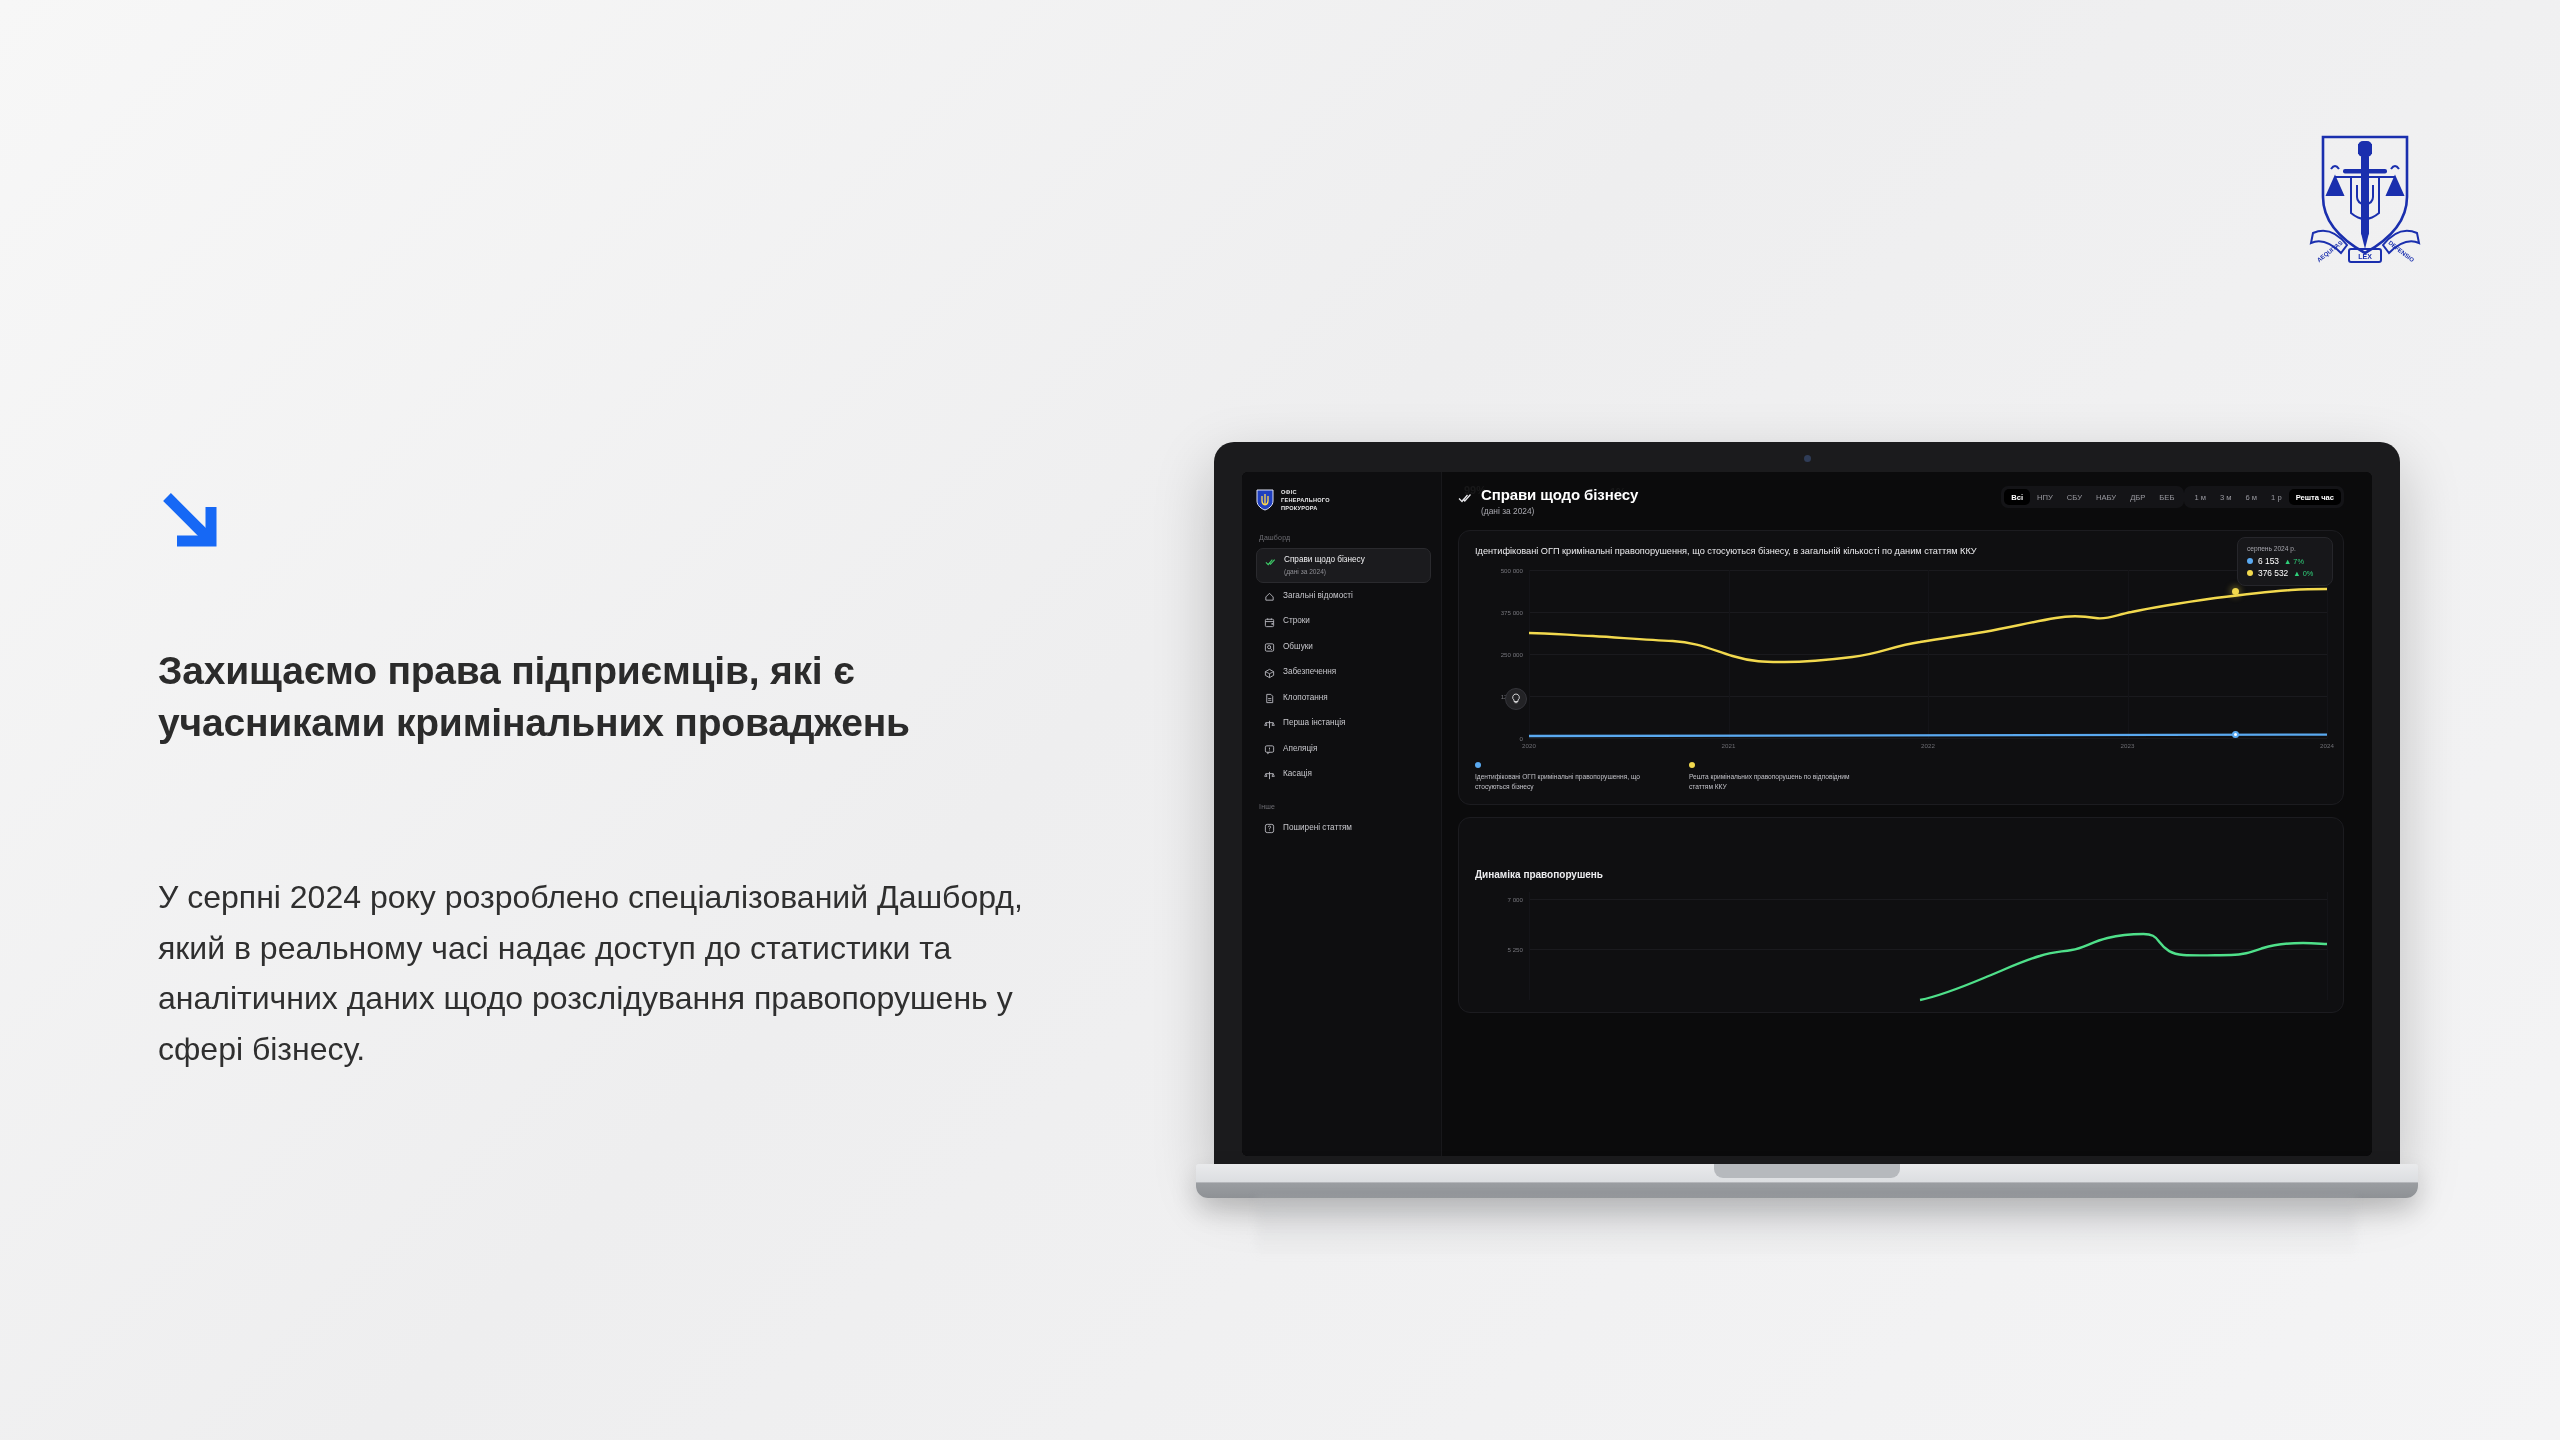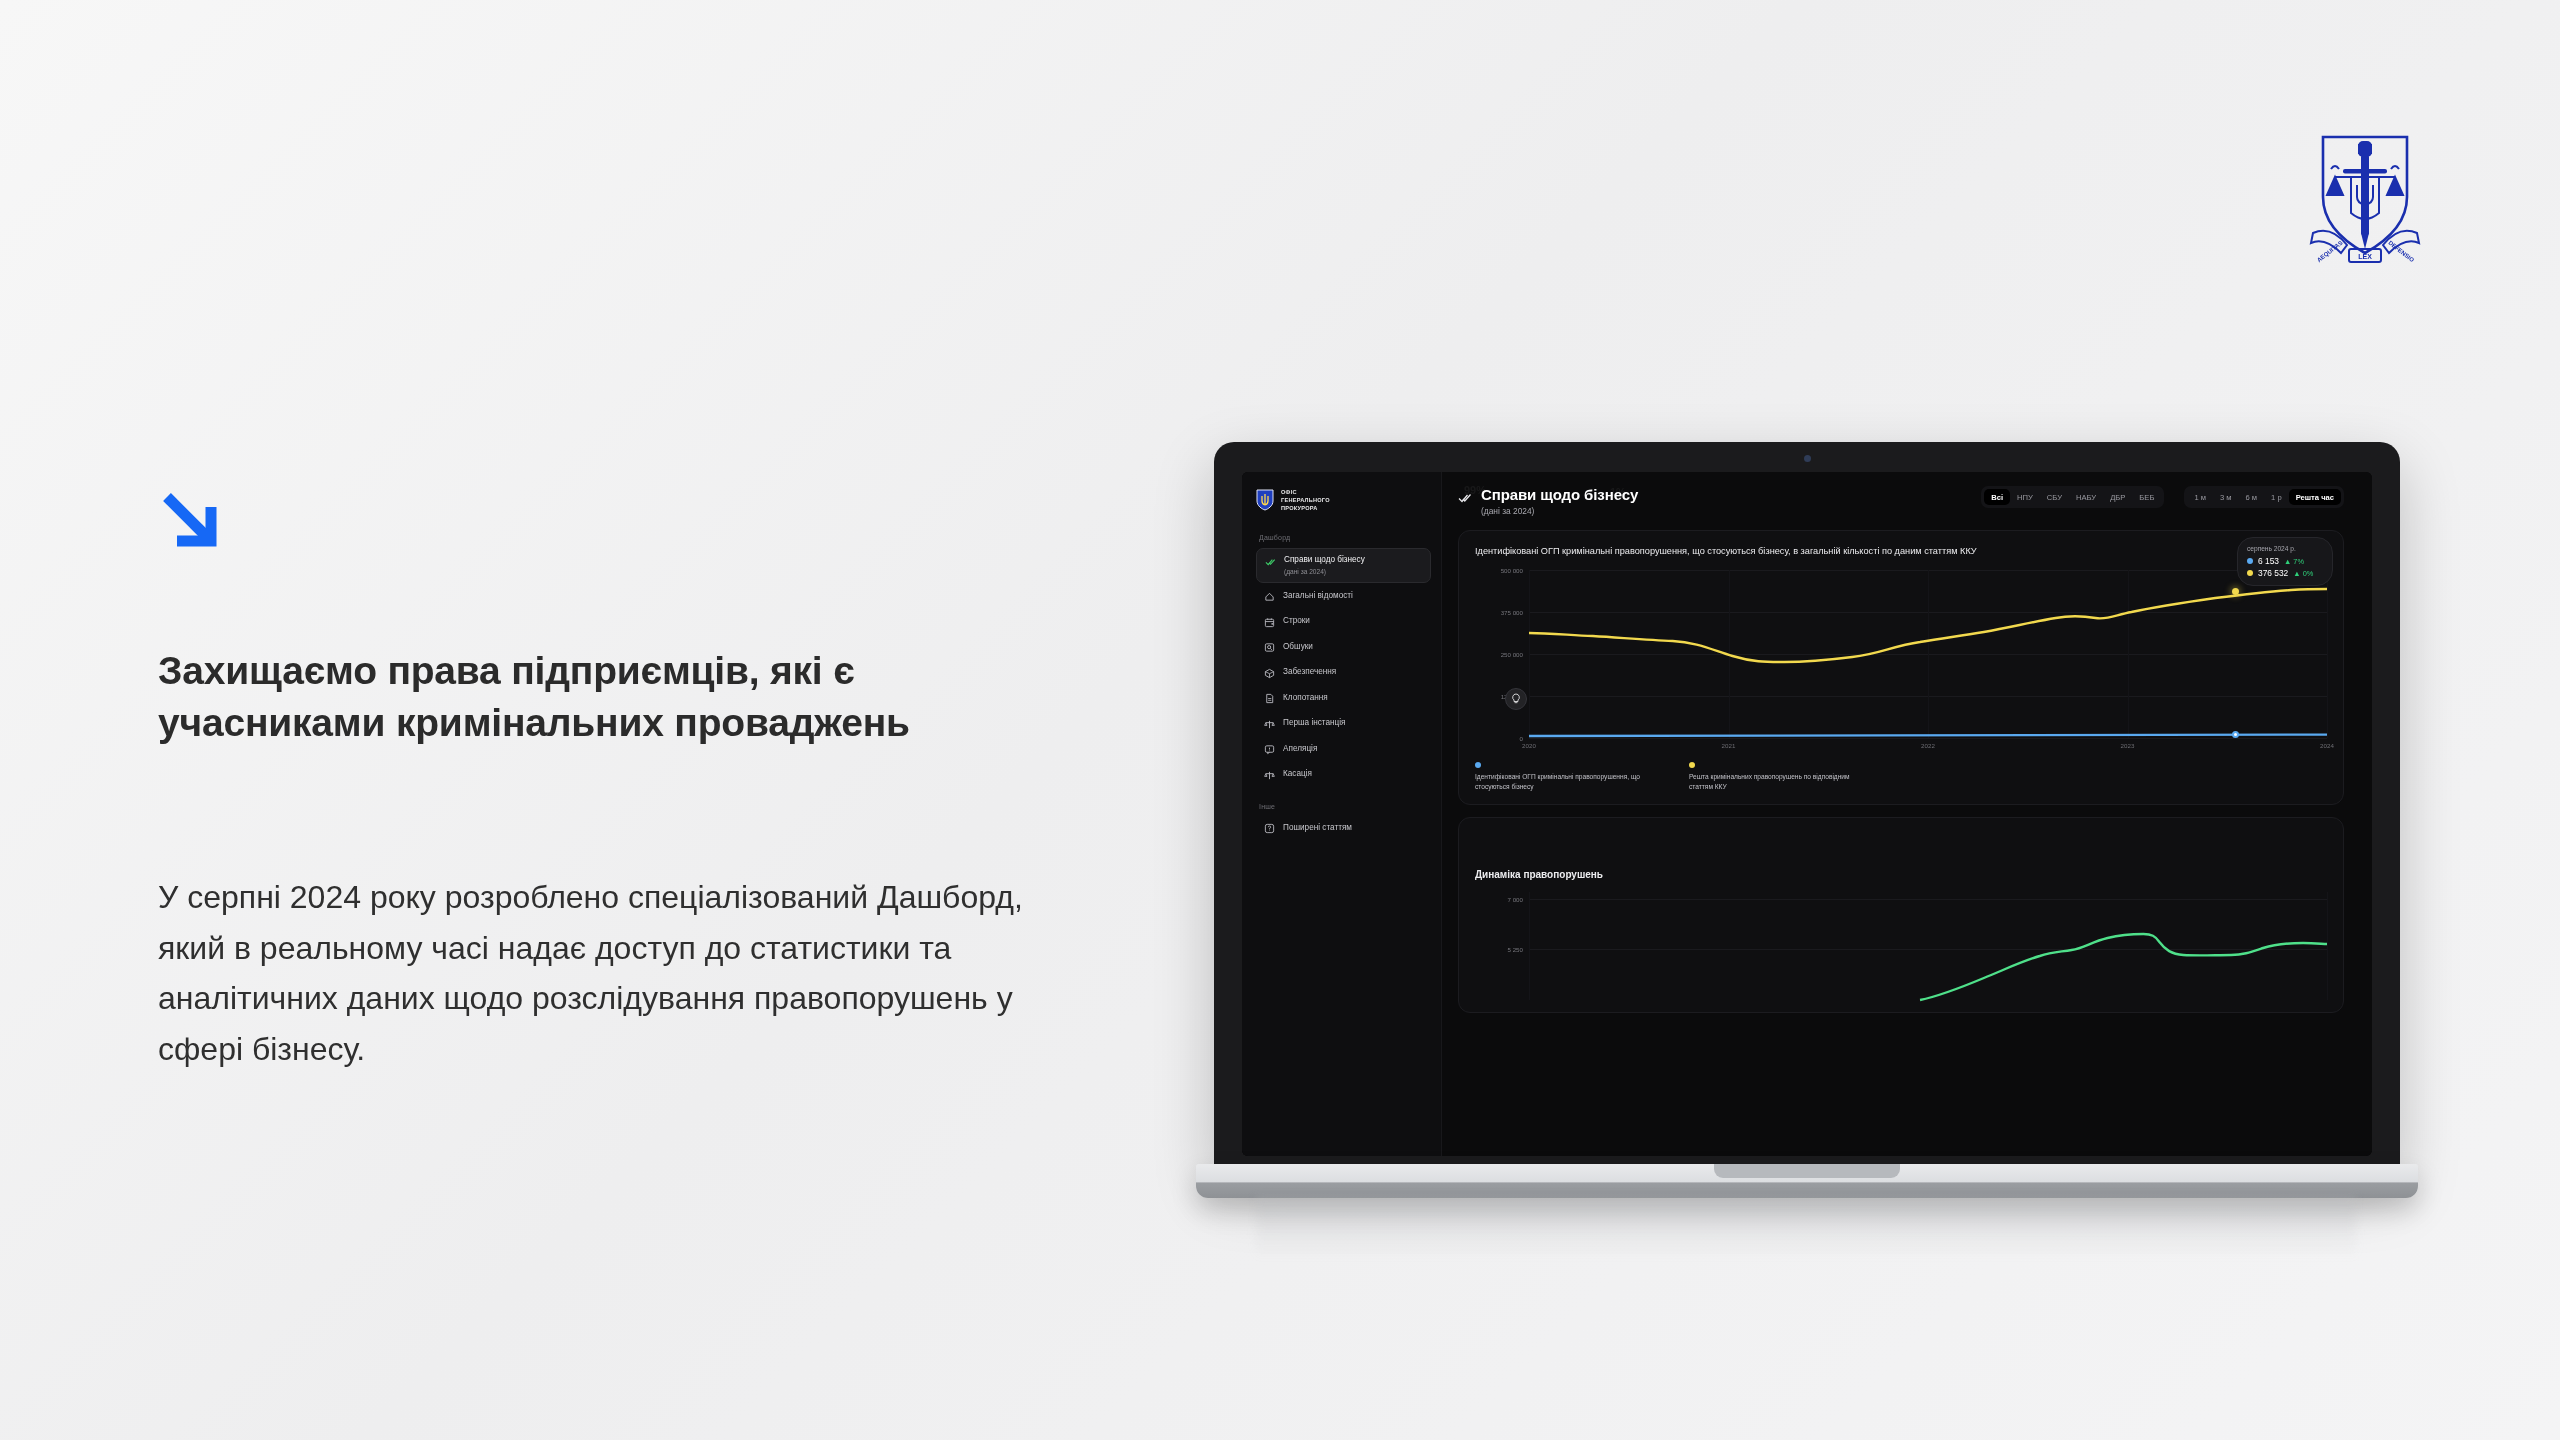--- a/index.html
+++ b/index.html
@@ -174,21 +174,21 @@
   .check-ico { width: 15px; height: 15px; flex: 0 0 15px; margin-top: 4px; }
   .page-title { font-size: 15px; font-weight: 700; color: #fff; letter-spacing: -0.1px; }
   .page-sub { font-size: 8.4px; color: #a9a9b0; margin-top: 3px; }
   .watermark {
     position: absolute; pointer-events: none;
     font-size: 11px; font-weight: 700; color: rgba(255,255,255,0.055);
   }
   .wm-a { left: 6px; top: -2px; }
   .wm-b { left: 152px; top: 0px; }
 
-  .filters { display: flex; gap: 20px; align-items: flex-start; }
+  .filters { display: flex; gap: 0; align-items: flex-start; }
   .seg { display: flex; align-items: center; background: #141417; border-radius: 7px; padding: 3px; }
   .seg-btn {
     font-size: 7.6px; color: #9a9aa1;
     padding: 3.5px 7px; border-radius: 5px; white-space: nowrap;
   }
   .seg-btn.on { background: #000; color: #fff; font-weight: 700; }
 
   .card {
     background: #0f0f11;
     border: 1px solid #1c1c20;
@@ -211,21 +211,21 @@
   .grid-v { position: absolute; top: 0; bottom: 0; width: 1px; background: #141418; }
   .xlab {
     position: absolute; top: 100%; margin-top: 4px;
     font-size: 6.2px; color: #6d6d73; transform: translateX(-50%);
   }
   svg.series { position: absolute; inset: 0; width: 100%; height: 100%; overflow: visible; }
 
   .tooltip {
     position: absolute; right: 10px; top: 6px;
     background: #17171a; border: 1px solid #26262b;
-    border-radius: 16px; padding: 7px 9px; min-width: 96px;
+    border-radius: 8px; padding: 7px 9px; min-width: 96px;
   }
   .tt-date { font-size: 6.6px; color: #a6a6ad; margin-bottom: 4px; }
   .tt-row { display: flex; align-items: center; gap: 5px; margin-top: 2px; }
   .dot { width: 6px; height: 6px; border-radius: 50%; flex: 0 0 6px; }
   .tt-val { font-size: 8.4px; color: #fff; font-weight: 400; }
   .tt-delta { font-size: 7.4px; color: #2fd07a; }
 
   .hintbtn {
     position: absolute; left: 30px; top: 118px;
     width: 22px; height: 22px; border-radius: 50%;

